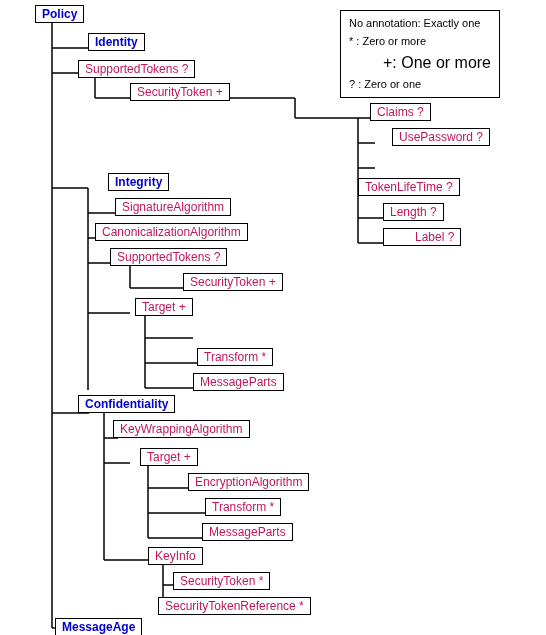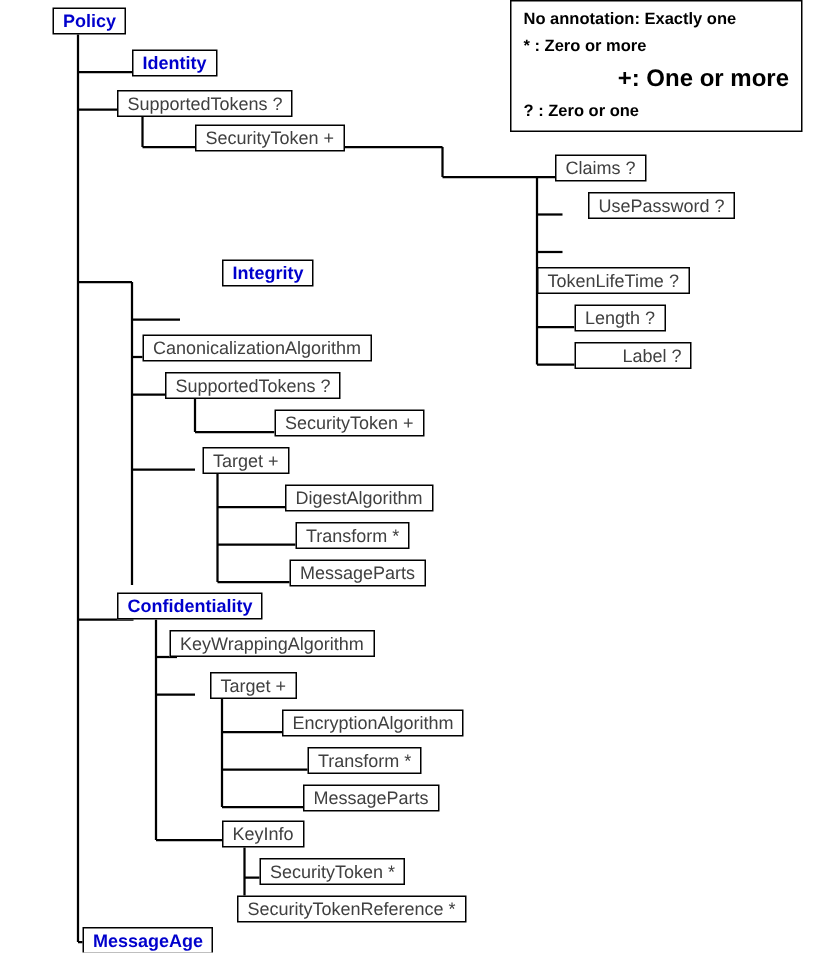--- a/index.html
+++ b/index.html
@@ -23,21 +23,21 @@
       background: white;
       padding: 1px 6px;
       white-space: nowrap;
       font-size: 12px;
     }
     .node.blue {
       color: #0000CC;
       font-weight: bold;
     }
     .node.black {
-      color: #404040;
+      color: #be185d;
     }
     .legend-box {
       position: absolute;
       border: 1.5px solid black;
       background: white;
       padding: 4px 8px;
       font-size: 11px;
       line-height: 1.6;
     }
     svg.lines {
@@ -111,21 +111,21 @@
 
     <line x1="104" y1="560" x2="148" y2="560"></line>
 
     <line x1="163" y1="560" x2="163" y2="610"></line>
     <line x1="163" y1="585" x2="178" y2="585"></line>
     <line x1="163" y1="610" x2="163" y2="610"></line>
 
     <line x1="52" y1="628" x2="68" y2="628"></line>
   </svg>
 
-  <div class="legend-box" style="left: 340px; top: 0; width: 195px; font-weight: bold;">
+  <div class="legend-box" style="left: 340px; top: 10px; width: 160px;">
     <div style="font-size:11px;">No annotation: Exactly one</div>
     <div style="font-size:11px;">* : Zero or more</div>
     <div style="font-size:16px;text-align:right;">+: One or more</div>
     <div style="font-size:11px;">? : Zero or one</div>
   </div>
 
   <div class="node blue" style="left:35px; top:5px;">Policy</div>
 
   <div class="node blue" style="left:88px; top:33px;">Identity</div>
 
@@ -137,32 +137,32 @@
 
   <div class="node black" style="left:360px; top:128px;margin-left:32px;">UsePassword ?</div>
 
 
   <div class="node black" style="left:358px; top:178px;">TokenLifeTime ?</div>
 
   <div class="node black" style="left:383px; top:203px;">Length ?</div>
 
   <div class="node black" style="left:383px; top:228px;padding-left:31px;">Label ?</div>
 
-  <div class="node blue" style="left:108px; top:173px;margin-left:40px;">Integrity</div>
+  <div class="node blue" style="left:108px; top:173px;">Integrity</div>
 
+  <div class="node black" style="left:115px; top:198px;">SignatureAlgorithm</div>
 
   <div class="node black" style="left:95px; top:223px;">CanonicalizationAlgorithm</div>
 
   <div class="node black" style="left:110px; top:248px;">SupportedTokens ?</div>
 
   <div class="node black" style="left:183px; top:273px;">SecurityToken +</div>
 
   <div class="node black" style="left:135px; top:298px;">Target +</div>
 
-  <div class="node black" style="left:190px; top:323px;">DigestAlgorithm</div>
 
   <div class="node black" style="left:197px; top:348px;">Transform *</div>
 
   <div class="node black" style="left:193px; top:373px;">MessageParts</div>
 
   <div class="node blue" style="left:78px; top:395px;">Confidentiality</div>
 
   <div class="node black" style="left:113px; top:420px;">KeyWrappingAlgorithm</div>
 
   <div class="node black" style="left:140px; top:448px;">Target +</div>

